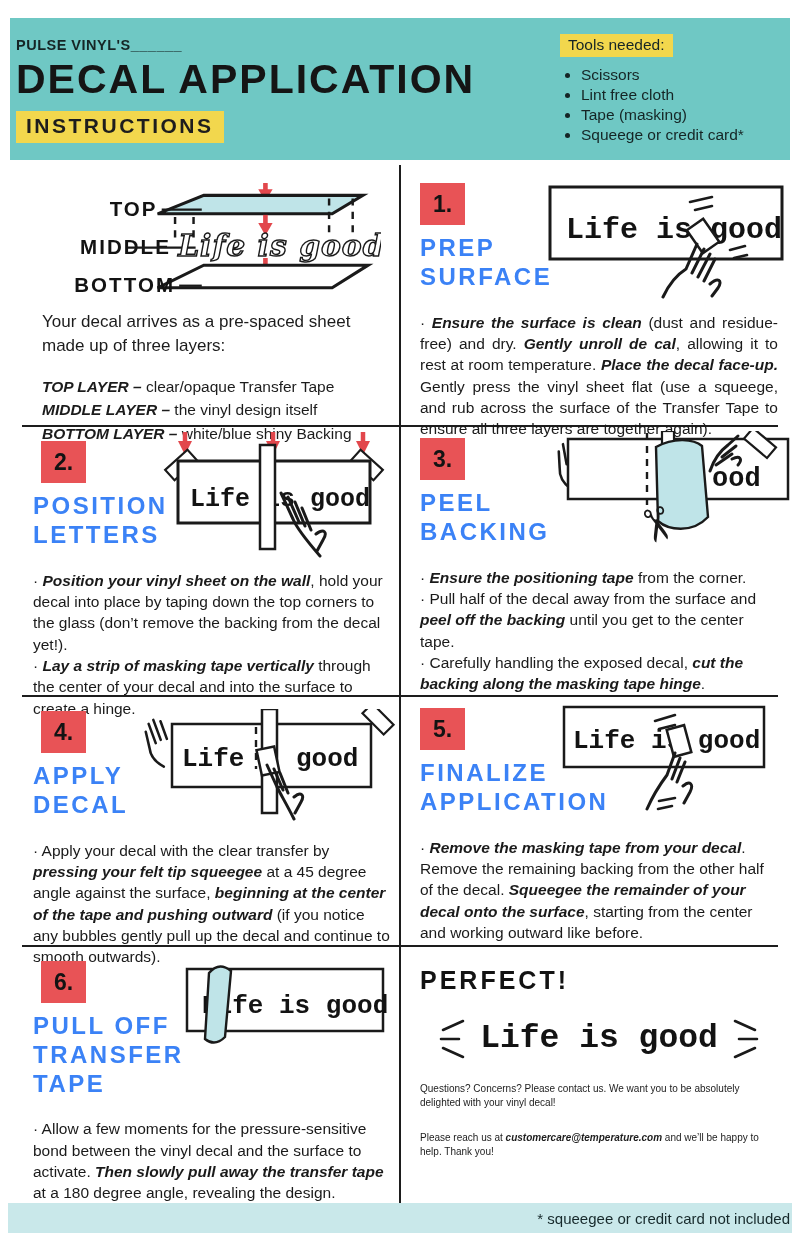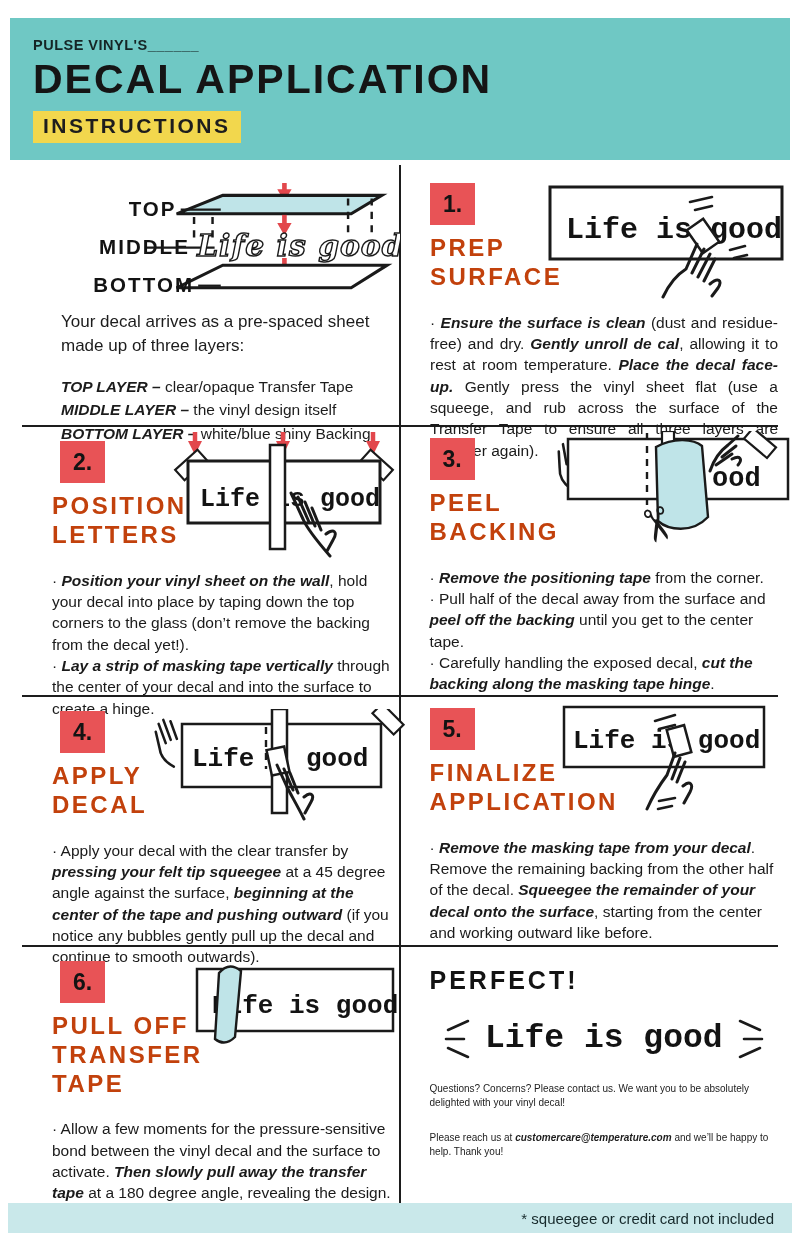--- a/index.html
+++ b/index.html
@@ -6,40 +6,40 @@
     --ink:#1c1c1c; --teal:#6fc8c4; --light-teal:#c9e8ea; --badge-red:#e85356;
     --arrow-red:#e2474c; --yellow:#f2d74d; --flap-teal:#bfe4e8;
   }
   *{box-sizing:border-box;}
   html,body{margin:0;padding:0;}
   body{
     width:800px;height:1237px;background:#fff;overflow:hidden;
     font-family:"Liberation Sans",sans-serif;color:var(--ink);
   }
   
-  .hero{position:relative;margin:18px 10px 0;height:142px;background:var(--teal);padding:19px 0 0 23px;}
+  .hero{position:relative;margin:18px 10px 0;height:142px;background:var(--teal);padding:19px 0 0 6px;}
   .brand{font-size:14.5px;font-weight:bold;letter-spacing:.5px;color:#152525;}
   .page-title{font-size:41px;font-weight:bold;letter-spacing:2px;line-height:1.05;margin-top:5px;color:#151515;}
   .chip{display:inline-block;background:var(--yellow);padding:3px 10px 5px;font-size:21px;font-weight:bold;letter-spacing:2.5px;margin-top:10px;color:#1d1d1d;text-align:right;}
   .tools{position:absolute;top:16px;right:20px;width:210px;font-size:15.5px;color:#152525;}
   .tools-chip{display:inline-block;background:var(--yellow);padding:2px 8px 3px;font-size:15.5px;}
   .tools ul{margin:9px 0 0;padding-left:21px;}
   .tools li{margin-bottom:2px;}
   
   .grid{position:relative;margin-top:10px;}
   .row{display:flex;}
   .row-1{height:255px}.row-2{height:270px}.row-3{height:250px}.row-4{height:258px}
   .cell{width:400px;position:relative;}
-  .cell-l{padding:0 10px 0 33px;margin-left:19px;}
+  .cell-l{padding:0 10px 0 33px;}
   .cell-r{padding:0 22px 0 20px;}
   .vline{position:absolute;left:399px;top:-5px;width:2px;height:1038px;background:#1d1d1d;}
   .hline{position:absolute;left:22px;width:756px;height:2px;background:#1d1d1d;}
   .badge{width:45px;height:42px;margin-top:13px;background:var(--badge-red);display:flex;align-items:center;justify-content:center;font-size:23px;font-weight:bold;color:#131313;}
   .cell-l .badge{margin-left:8px;margin-top:16px;}
-  .step-title{margin-top:9px;font-size:24px;font-weight:bold;letter-spacing:2.5px;line-height:1.2;white-space:pre-line;color:#c2410c;}
+  .step-title{margin-top:9px;font-size:24px;font-weight:bold;letter-spacing:2.5px;line-height:1.2;white-space:pre-line;color:#3b82f6;}
   .illus{position:absolute;}
   .step-body{margin-top:15px;font-size:15.5px;line-height:1.38;white-space:pre-line;color:#1a1a1a;max-width:362px;}
   .justify{text-align:justify;}
   b{font-weight:bold;font-style:italic;}
   
   .intro-diagram{margin:12px 0 0 8px;display:block;}
   .intro-lead{margin-top:13px;font-size:17px;line-height:1.4;padding-left:9px;}
   .intro-layers{margin-top:15px;font-size:15.5px;line-height:1.52;white-space:pre-line;padding-left:9px;}
   .diag-label{font-size:20px;font-weight:bold;letter-spacing:2px;fill:#131313;font-family:"Liberation Sans",sans-serif;}
   .decal-outline{font-family:"DejaVu Serif",serif;font-style:italic;font-weight:bold;fill:#fff;stroke:#1a1a1a;stroke-width:1.4;letter-spacing:1px;}
@@ -54,29 +54,38 @@
   .arrow-stem{stroke:var(--arrow-red);stroke-width:4.5;}
   .arrow-head{fill:var(--arrow-red);}
   .decal-text{font-family:"Liberation Mono",monospace;font-weight:bold;fill:#131313;}
   .scissors{fill:#1a1a1a;font-family:"DejaVu Sans",sans-serif;}
   
   .perfect-title{font-size:25px;font-weight:bold;letter-spacing:3px;color:#131313;}
   .perfect-decal{margin-top:22px;display:flex;align-items:center;justify-content:center;gap:15px;}
   .perfect-decal .txt{font-family:"Liberation Mono",monospace;font-weight:bold;font-size:33px;color:#131313;white-space:nowrap;}
   .perfect-p{margin-top:21px;font-size:10px;line-height:1.42;max-width:362px;}
   
-  .footbar{margin:0 8px;height:30px;background:var(--light-teal);display:flex;align-items:center;justify-content:flex-end;padding-right:18px;font-size:15px;color:#16292b;}
+  .footbar{margin:0 8px;height:30px;background:var(--light-teal);display:flex;align-items:center;justify-content:flex-end;padding-right:2px;font-size:15px;color:#16292b;}
 </style>
 </head>
 <body>
 
 <header class="hero">
   <div class="brand">PULSE VINYL'S______</div>
   <div class="page-title">DECAL APPLICATION</div>
   <div class="chip">INSTRUCTIONS</div>
+  <div class="tools">
+    <span class="tools-chip">Tools needed:</span>
+    <ul>
+      <li>Scissors</li>
+      <li>Lint free cloth</li>
+      <li>Tape (masking)</li>
+      <li>Squeege or credit card*</li>
+    </ul>
+  </div>
 </header>
 
 <div class="grid">
   <div class="vline"></div>
   <div class="hline" style="top:255px"></div>
   <div class="hline" style="top:525px"></div>
   <div class="hline" style="top:775px"></div>
 
   <div class="row row-1">
 
@@ -171,21 +180,21 @@
         <rect class="paper-thin" x="26" y="8" width="220" height="60"></rect>
         <text class="decal-text" x="170" y="55" font-size="27">ood</text>
         <line class="dashline" x1="105" y1="2" x2="105" y2="80"></line>
         <rect class="tape" x="120" y="0" width="12" height="18"></rect>
         <rect class="tape" x="118" y="74" width="12" height="16"></rect>
         <path class="flap" d="M114,16 C132,6 152,8 160,15 L166,86 C150,103 126,99 116,90 Z"></path>
         <path class="hand" d="M168,40 C172,28 178,20 186,14 M186,14 L196,5 M180,26 L194,15 M174,34 L190,23 M190,28 C198,24 201,28 196,34"></path>
         <rect class="tape" x="-15" y="-7" width="30" height="14" transform="translate(218,12) rotate(40)"></rect>
         <text class="scissors" x="107" y="104" font-size="46" text-anchor="middle" transform="rotate(75 107 96)">✂</text>
       </svg>
-      <p class="step-body"><span>· </span><b>Remove the positioning tape</b><span> from the corner.
+      <p class="step-body"><span>· </span><b>Ensure the positioning tape</b><span> from the corner.
 · Pull half of the decal away from the surface and </span><b>peel off the backing</b><span> until you get to the center tape.
 · Carefully handling the exposed decal, </span><b>cut the backing along the masking tape hinge</b><span>.</span></p>
     </div>
   </div>
 
   <div class="row row-3">
 
     <div class="cell cell-l">
       <div class="badge">4.</div>
       <h2 class="step-title">APPLY

